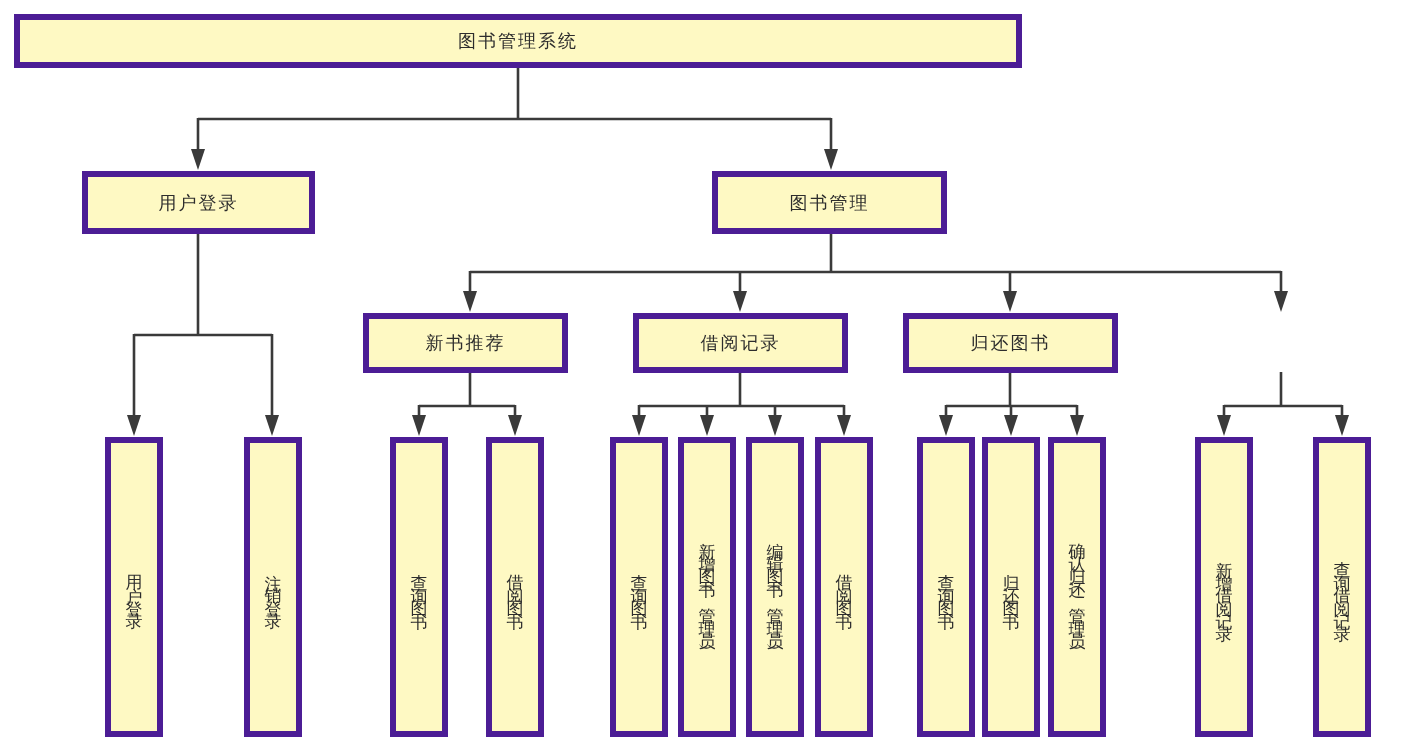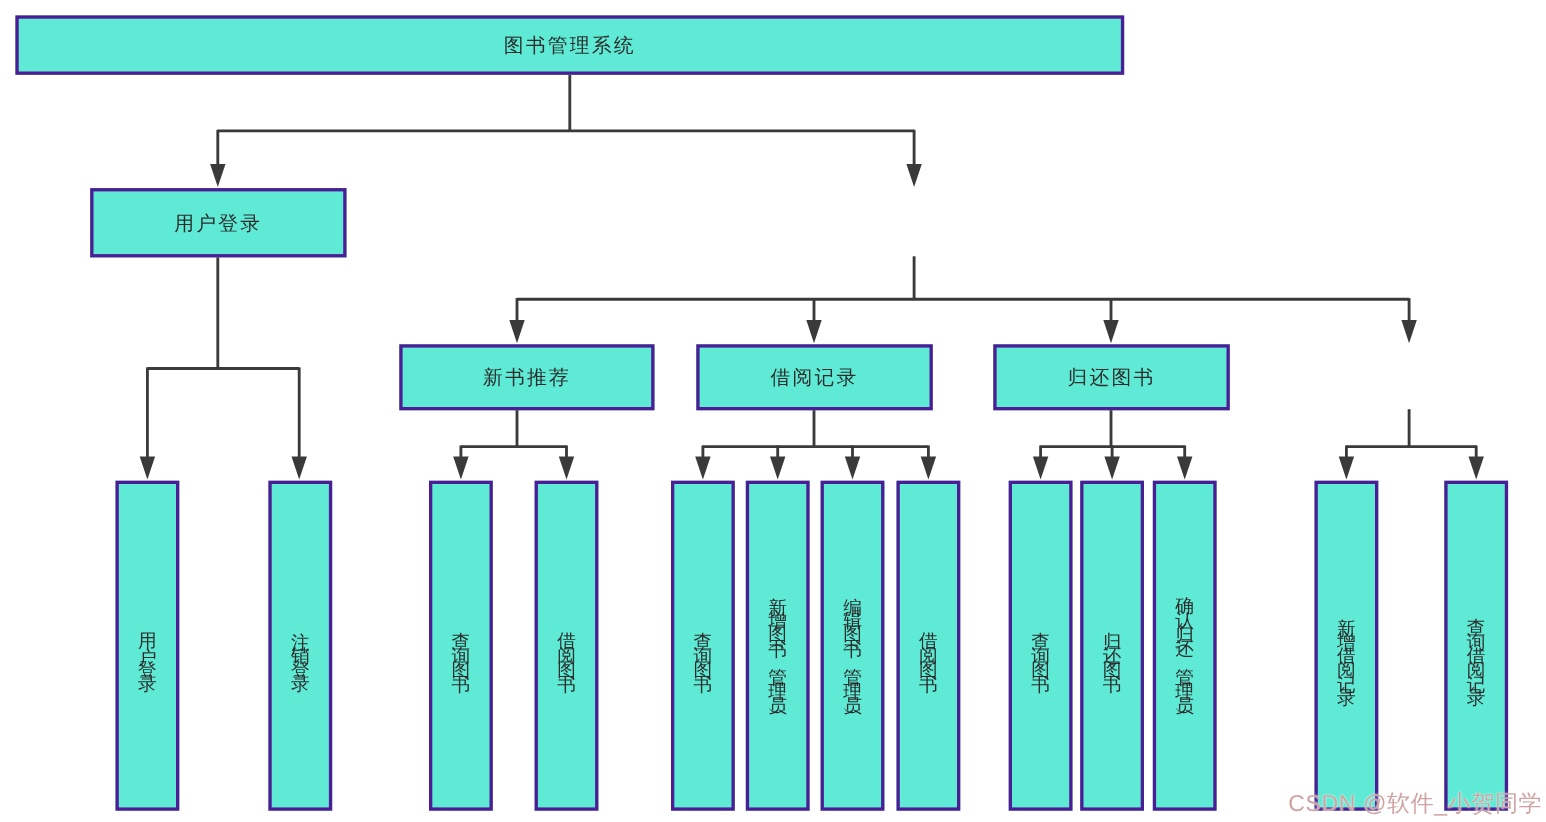--- a/index.html
+++ b/index.html
@@ -6,22 +6,22 @@
   #canvas{
     position:relative;
     width:1405px;height:747px;
     background:#ffffff;
     font-family:"Liberation Sans","DejaVu Sans",sans-serif;
     overflow:hidden;
   }
   .node{
     position:absolute;
     box-sizing:border-box;
-    background:#5eead4;
-    border:3px solid #4c1d95;
+    background:#fef9c3;
+    border:6px solid #4c1d95;
     color:#2d2d2d;
     display:flex;
     align-items:center;
     justify-content:center;
     font-family:Liberation Serif, serif;
   }
   .h-node{
     font-size:18px;
     letter-spacing:2px;
   }
@@ -115,22 +115,25 @@
     <polygon points="1335,415 1349,415 1342,436"></polygon>
   </svg>
 
   <div class="node h-node" style="left:14px;top:14px;width:1008px;height:54px;">
     <span>图书管理系统</span>
   </div>
 
   <div class="node h-node" style="left:82px;top:171px;width:233px;height:63px;">
     <span>用户登录</span>
   </div>
+  <div class="node h-node" style="left:712px;top:171px;width:235px;height:63px;">
+    <span>图书管理</span>
+  </div>
 
-  <div class="node h-node" style="left:363px;top:313px;width:232px;height:60px;">
+  <div class="node h-node" style="left:363px;top:313px;width:205px;height:60px;">
     <span>新书推荐</span>
   </div>
   <div class="node h-node" style="left:633px;top:313px;width:215px;height:60px;">
     <span>借阅记录</span>
   </div>
   <div class="node h-node" style="left:903px;top:313px;width:215px;height:60px;">
     <span>归还图书</span>
   </div>
 
   <div class="node v-node" style="left:105px;top:437px;width:58px;height:300px;">
@@ -170,15 +173,14 @@
     <span>确认归还（管理员）</span>
   </div>
 
   <div class="node v-node" style="left:1195px;top:437px;width:58px;height:300px;">
     <span>新增借阅记录</span>
   </div>
   <div class="node v-node" style="left:1313px;top:437px;width:58px;height:300px;">
     <span>查询借阅记录</span>
   </div>
 
-  <div id="watermark">CSDN @软件_小贺同学</div>
 
 </div>
 
 </body></html>

